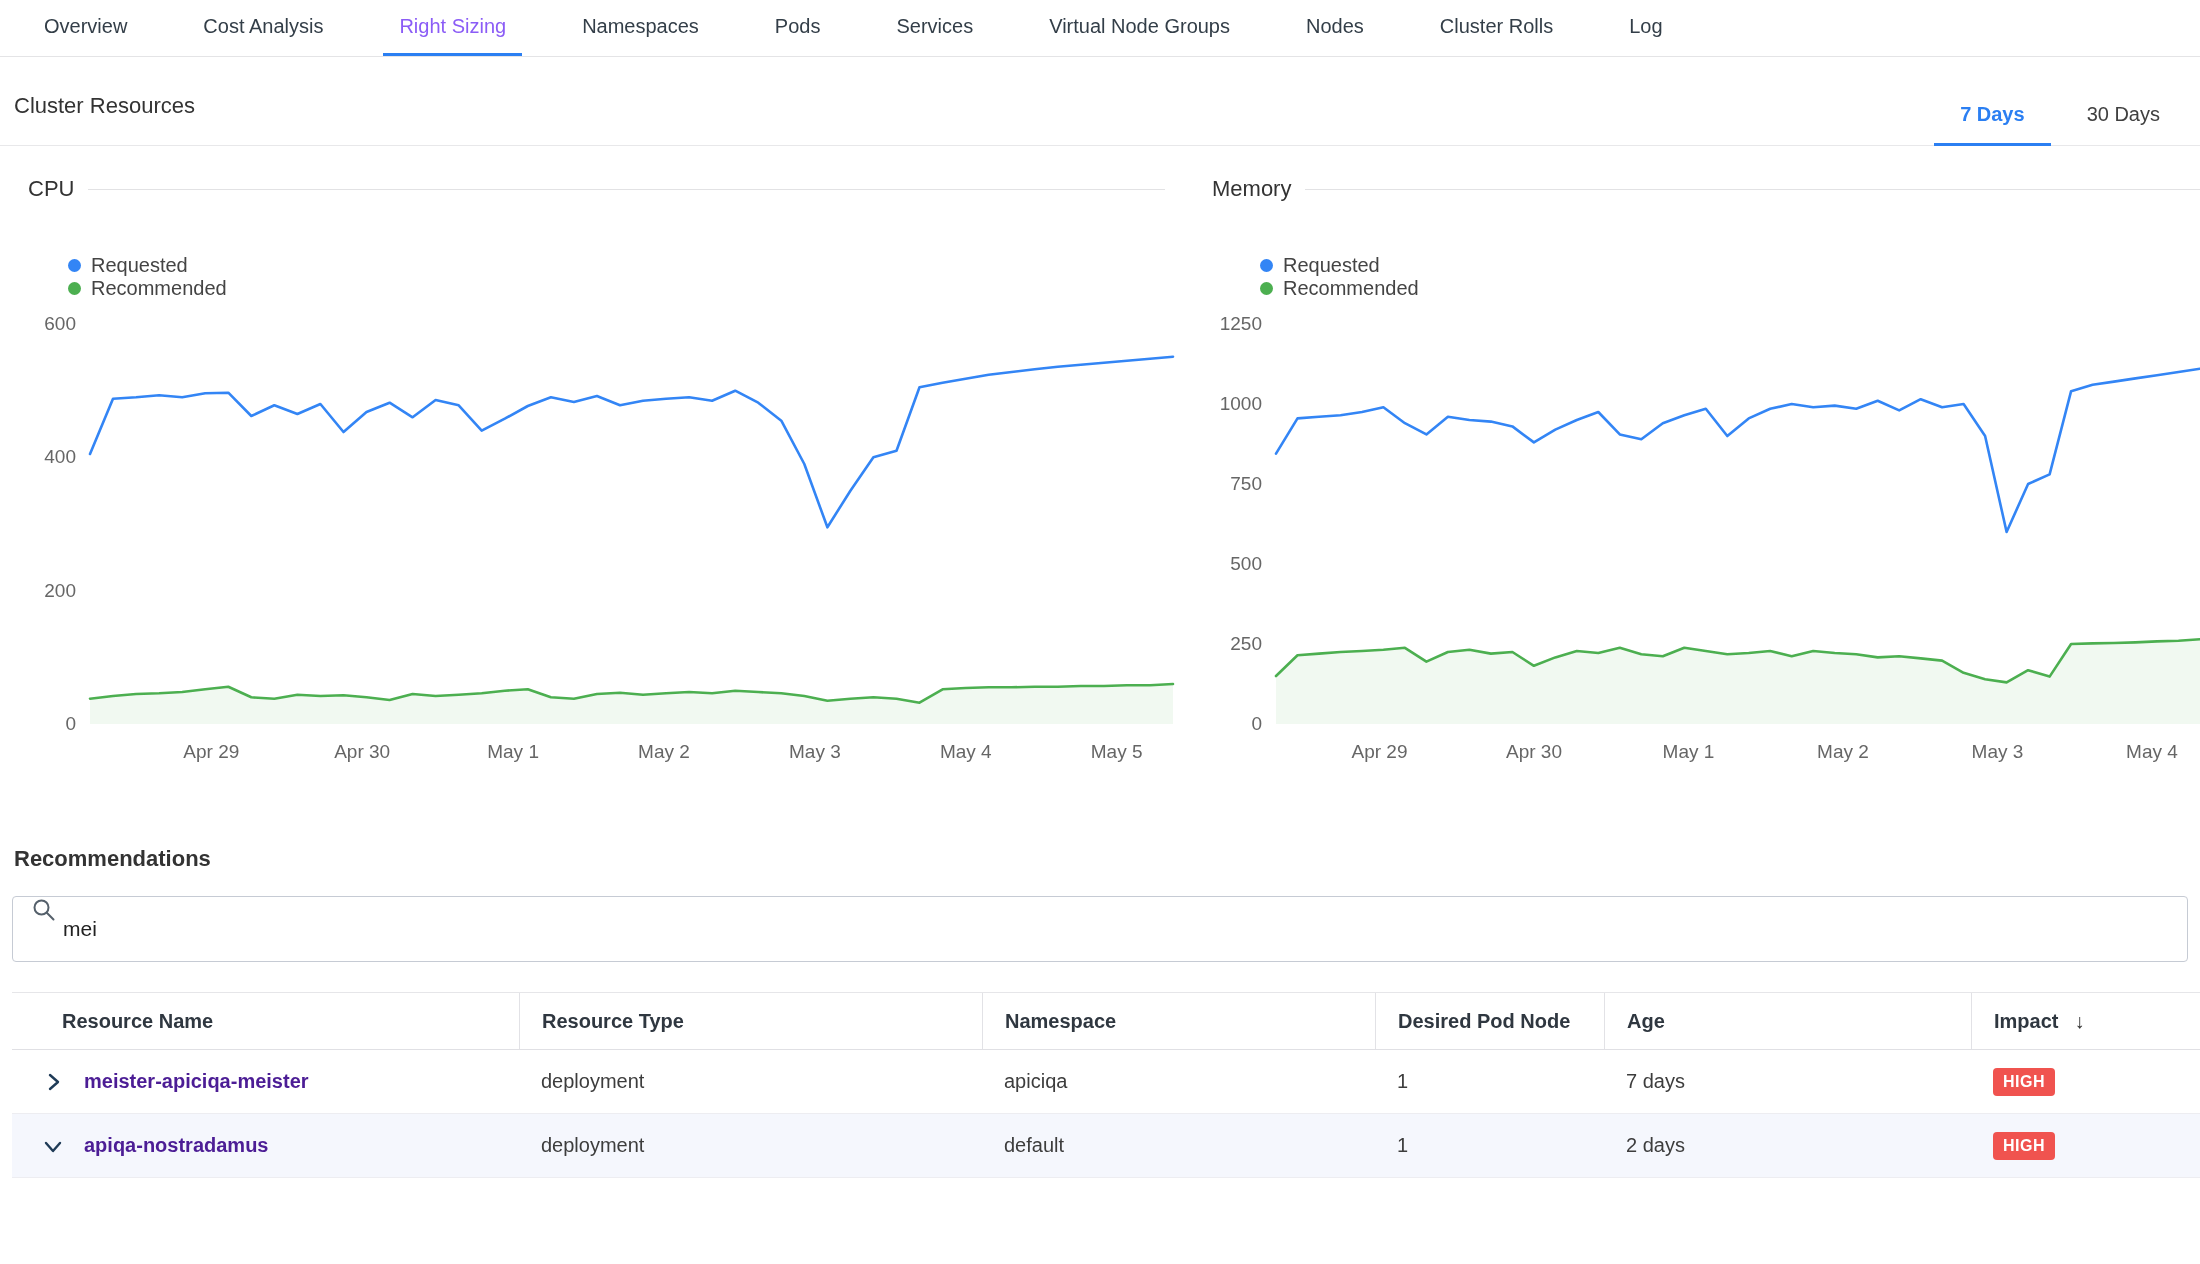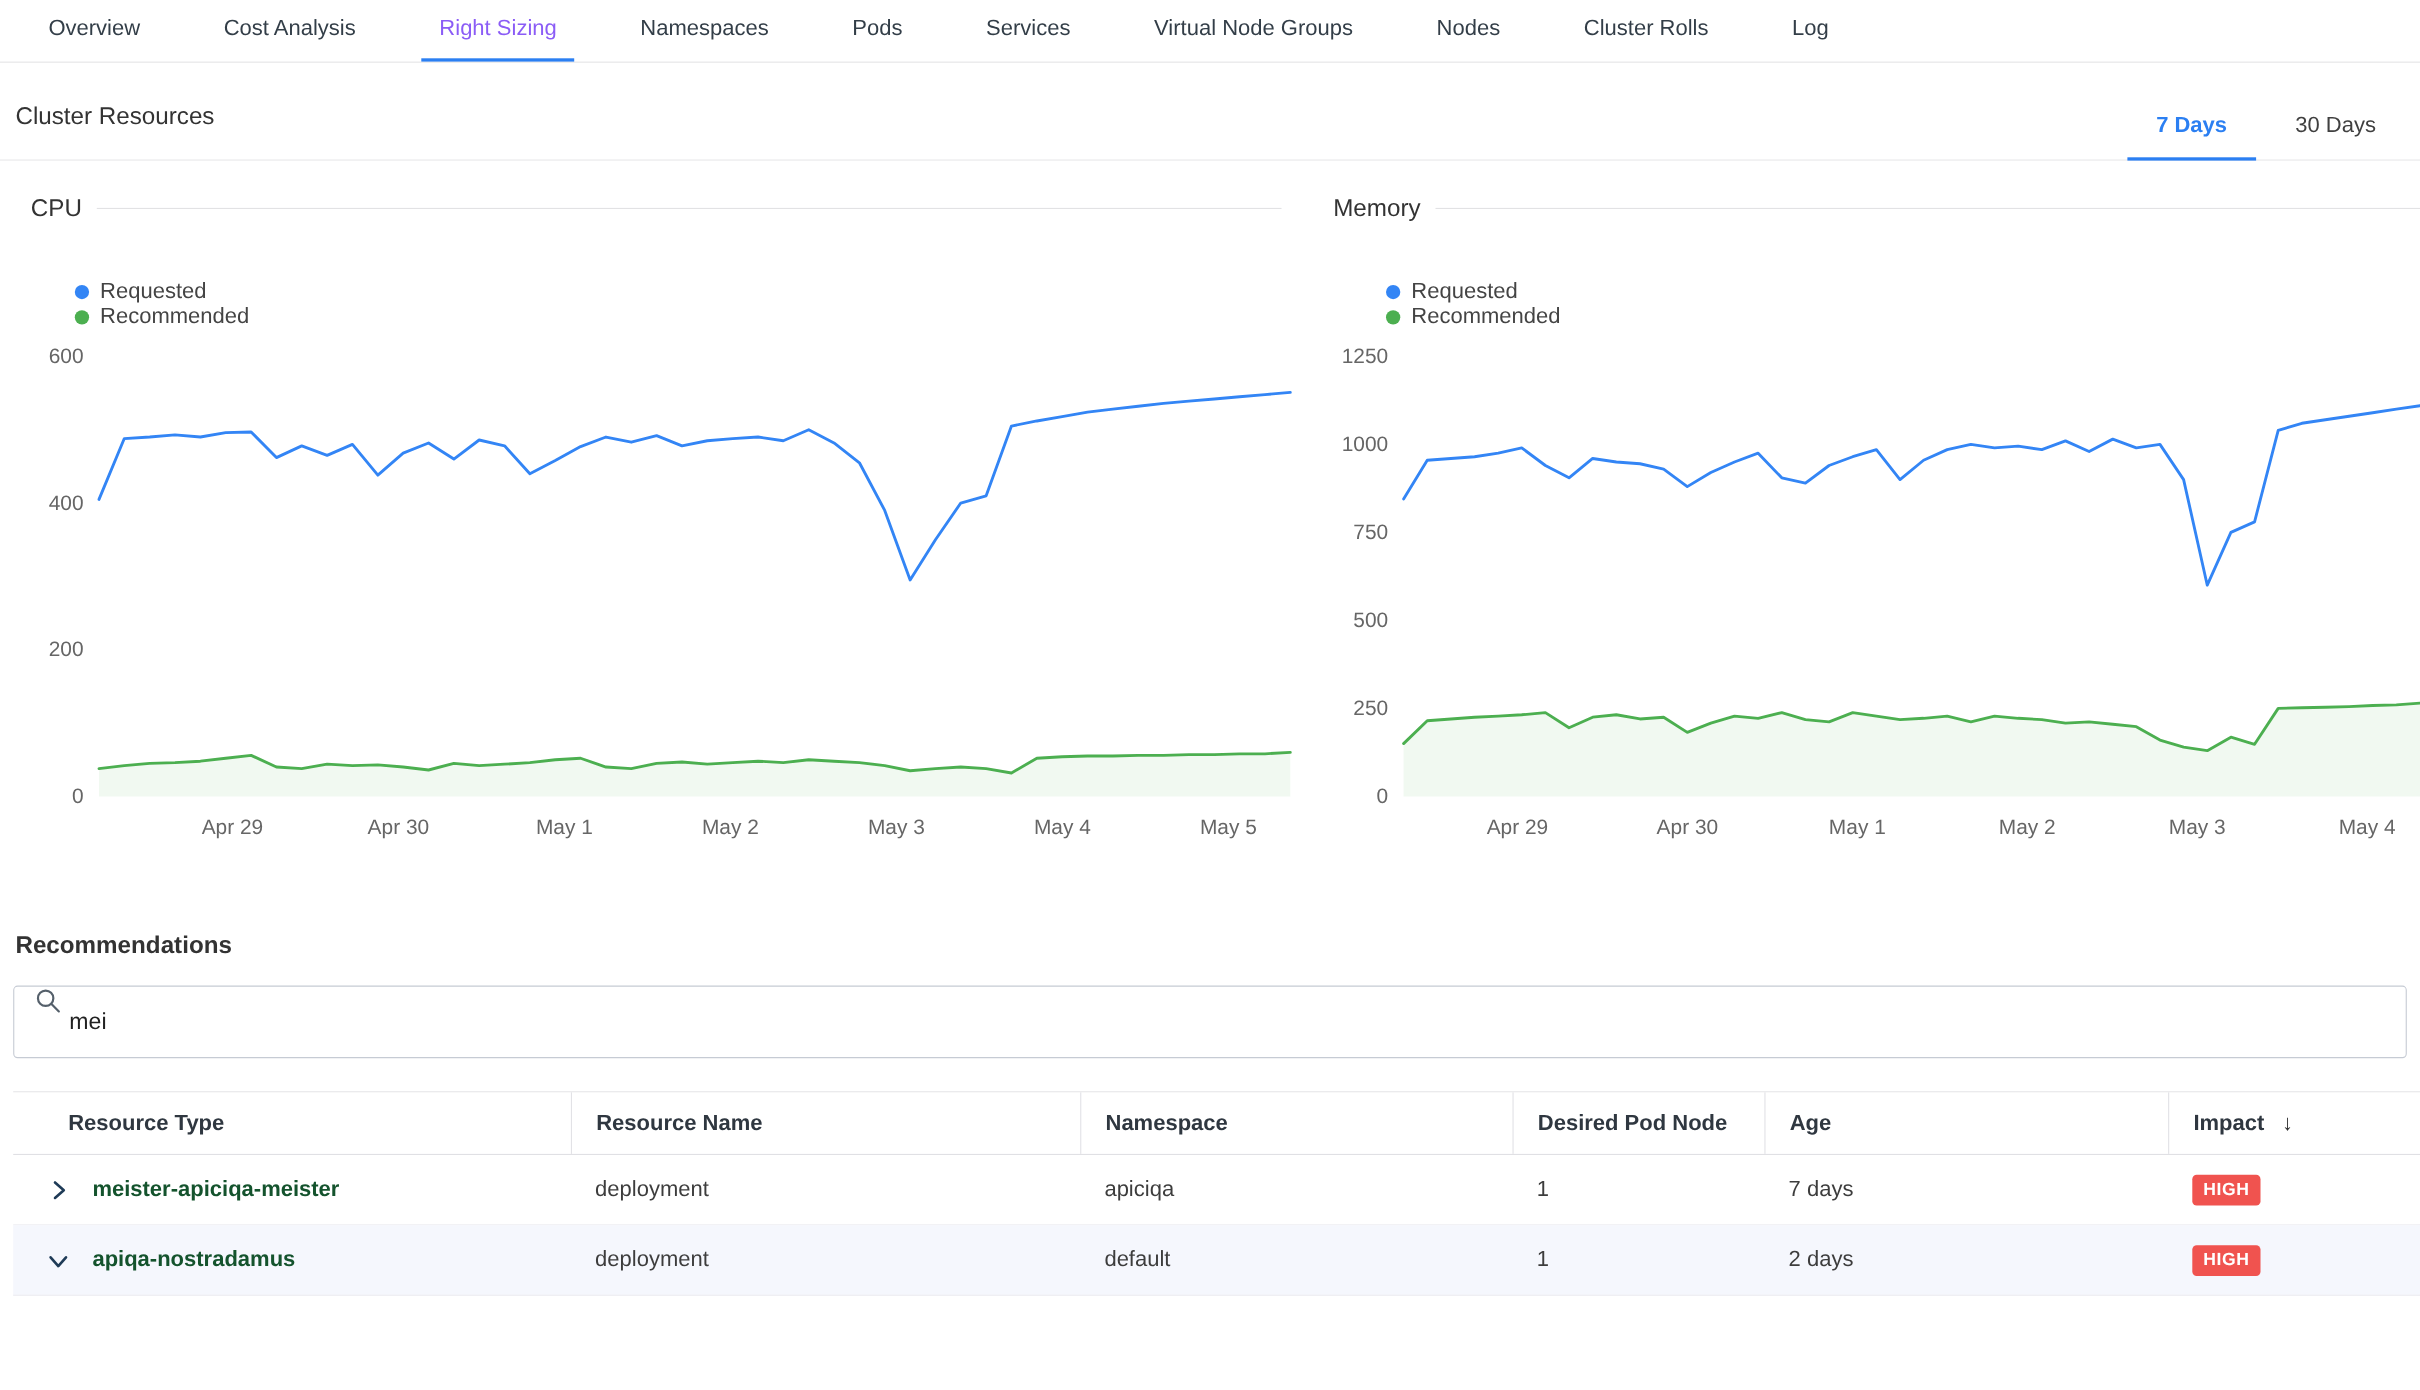--- a/index.html
+++ b/index.html
@@ -69,21 +69,21 @@
     padding-left:22px; height:100%; display:flex; align-items:center; cursor:pointer;
   }
   .th + .th { border-left:1px solid #e2e2e6; }
   .th:first-child { padding-left:50px; }
   .sort-arrow { margin-left:16px; font-size:20px; font-weight:400; color:#333; }
   .trow { height:64px; border-bottom:1px solid #ededf1; }
   .trow.expanded { background:#f5f7fd; }
   .td { font-size:20px; color:#3d3d3d; padding-left:22px; }
   .td-name { display:flex; align-items:center; gap:20px; padding-left:30px; }
   .chev { width:22px; height:22px; flex:0 0 auto; cursor:pointer; }
-  .name-link { color:#14532d; font-weight:600; font-size:20px; text-decoration:none; cursor:pointer; }
+  .name-link { color:#4c1d95; font-weight:600; font-size:20px; text-decoration:none; cursor:pointer; }
   .badge {
     display:inline-block; background:#f0534f; color:#fff;
     font-size:16px; font-weight:700; padding:5px 10px; border-radius:4px; letter-spacing:.5px;
   }
 </style>
 </head>
 <body>
 
 <div class="page">
 
@@ -182,22 +182,22 @@
   <div class="search-box">
     <svg class="mag" width="26" height="26" viewBox="0 0 26 26">
       <circle cx="10.5" cy="10.5" r="7" fill="none" stroke="#55606b" stroke-width="2"></circle>
       <line x1="15.8" y1="15.8" x2="22.5" y2="22.5" stroke="#55606b" stroke-width="2" stroke-linecap="round"></line>
     </svg>
     <input type="text" value="mei" style="">
   </div>
 
   <div class="table">
     <div class="thead">
+      <div class="th">Resource Name</div>
       <div class="th">Resource Type</div>
-      <div class="th">Resource Name</div>
       <div class="th">Namespace</div>
       <div class="th">Desired Pod Node</div>
       <div class="th">Age</div>
       <div class="th">
         <span>Impact</span>
         <span class="sort-arrow">↓</span>
       </div>
     </div>
 
     <div class="trow">

